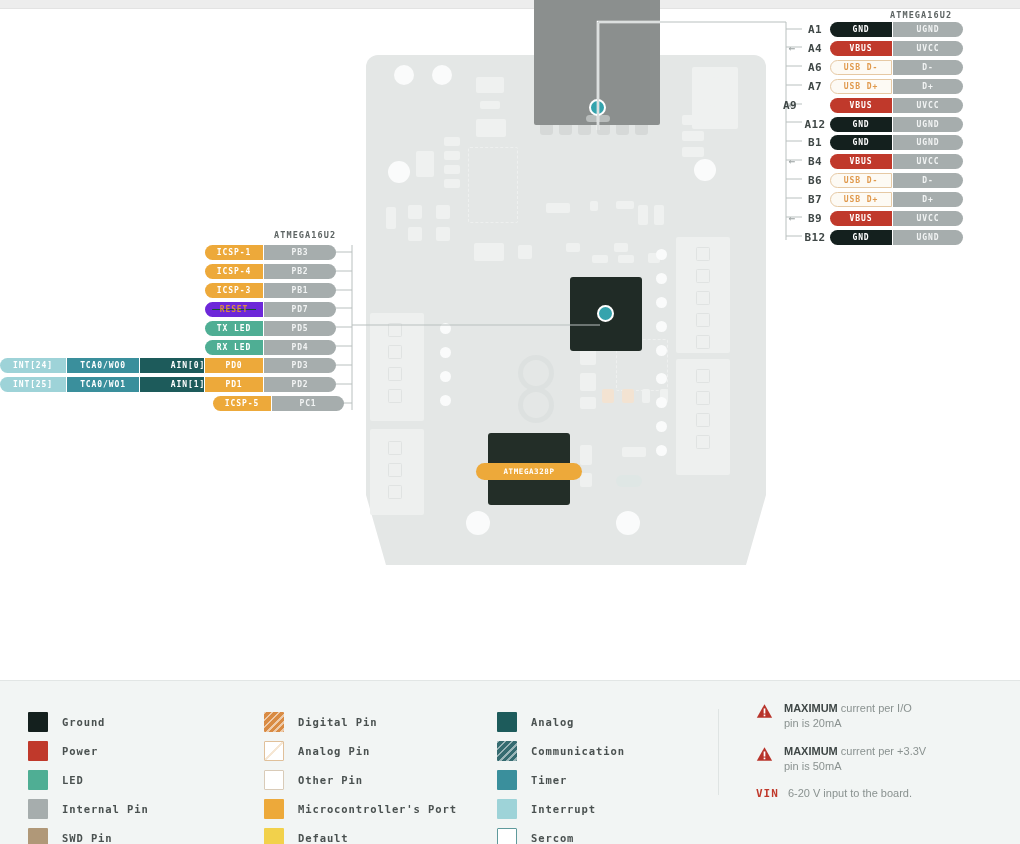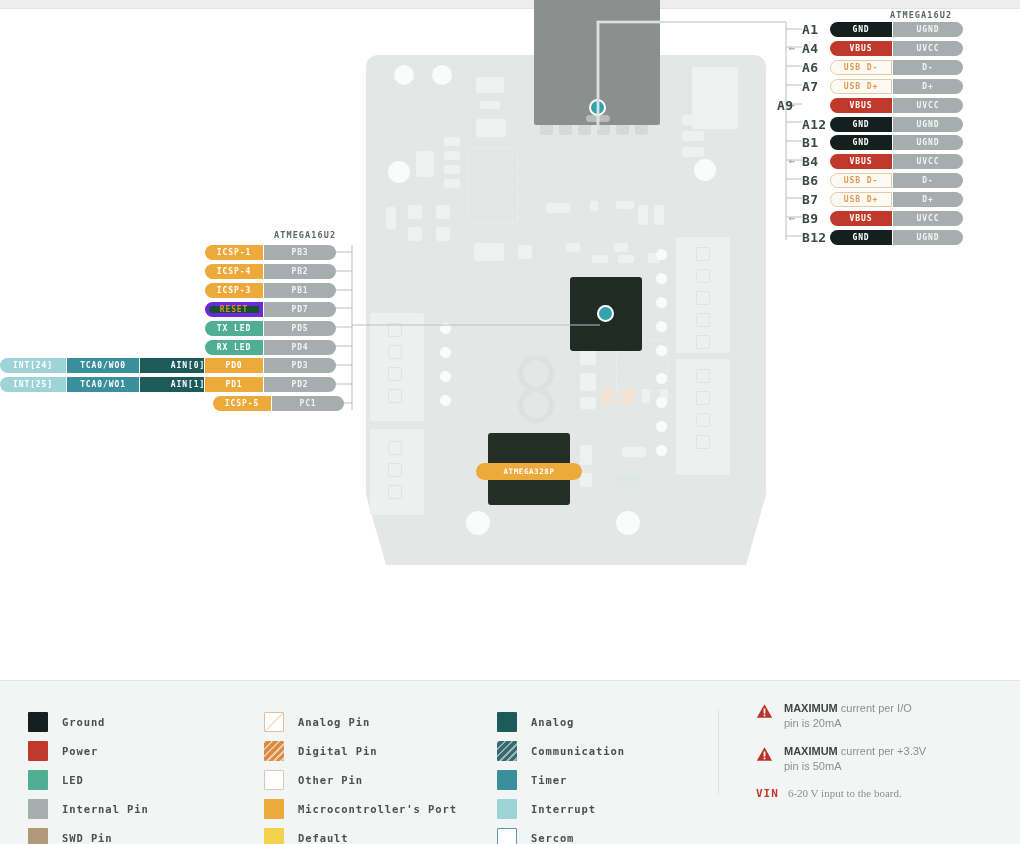--- a/index.html
+++ b/index.html
@@ -38,33 +38,33 @@
   
   .c-gnd      { background: #14201e; color: #ffffff; }
   .c-power    { background: #c0392b; color: #ffffff; }
   .c-led      { background: #4fae94; color: #ffffff; }
   .c-internal { background: #a6adad; color: #f2f4f4; }
   .c-port     { background: #eda93a; color: #ffffff; }
   .c-analog   { background: #1d5b5b; color: #ffffff; padding-left: 32px; }
   .c-timer    { background: #3a8f9c; color: #ffffff; }
   .c-interrupt{ background: #9ed3d8; color: #ffffff; }
   .c-analogpin{ background: #fdfaf4; color: #e09a4e; border: 1px solid #e6c9a4; }
-  .c-otherpin { background: #14532d; color: #d98b43; border: 4px solid #6d28d9; }
+  .c-otherpin { background: #14532d; color: #d98b43; border: 7px solid #6d28d9; }
 
   
   .mcu-caption {
     position: absolute; font-size: 8.5px; font-weight: 700;
     letter-spacing: 1.1px; color: #5d6463;
     font-family: "DejaVu Sans Mono", "Liberation Mono", monospace;
   }
 
   
   .idx {
-    position: absolute; width: 26px; text-align: left;
-    font-size: 13px; font-weight: 700; color: #3f4746; letter-spacing: .3px;
+    position: absolute; width: 26px; text-align: center;
+    font-size: 11px; font-weight: 700; color: #3f4746; letter-spacing: .3px;
     line-height: 15px; height: 15px;
     font-family: "DejaVu Sans Mono", "Liberation Mono", monospace;
   }
 
   
   svg.wires { position: absolute; left:0; top:0; width:1020px; height:680px; pointer-events:none; }
 
   
   .board-wrap { position: absolute; left: 366px; top: 55px; width: 400px; height: 510px; }
   .board-body {
@@ -143,21 +143,21 @@
   .note-text {
     font-size:11px; line-height:15px; color:#8a9290;
     font-family:"Liberation Sans", sans-serif;
   }
   .note-text b { color:#3f4746; font-weight:700; }
   .vin-row { display:flex; align-items:baseline; margin-top:5px; }
   .vin-tag {
     color:#c0392b; font-weight:700; font-size:11px; letter-spacing:1px; margin-right:9px;
     font-family:"DejaVu Sans Mono","Liberation Mono",monospace;
   }
-  .vin-text { font-size:11px; color:#8a9290; font-family:Liberation Serif, serif; }
+  .vin-text { font-size:11px; color:#8a9290; font-family:Liberation Sans, sans-serif; }
 </style>
 </head>
 <body>
 
 <div id="root">
 
   <div class="topbar"></div>
 
   <div class="board-wrap">
     <div class="board-body"></div>
@@ -440,26 +440,26 @@
           <div class="sw" style="background: rgb(166, 173, 173);"></div>
           <div class="legend-label">Internal Pin</div>
         </div>
         <div class="legend-item">
           <div class="sw" style="background: rgb(176, 152, 120);"></div>
           <div class="legend-label">SWD Pin</div>
         </div>
       </div>
     <div class="legend-col" id="legend-col-1" style="left:264px;">
         <div class="legend-item">
+          <div class="sw sw-hatch-orange"></div>
+          <div class="legend-label">Digital Pin</div>
+        </div>
+        <div class="legend-item">
           <div class="sw sw-analogpin"></div>
           <div class="legend-label">Analog Pin</div>
-        </div>
-        <div class="legend-item">
-          <div class="sw sw-hatch-orange"></div>
-          <div class="legend-label">Digital Pin</div>
         </div>
         <div class="legend-item">
           <div class="sw sw-otherpin"></div>
           <div class="legend-label">Other Pin</div>
         </div>
         <div class="legend-item">
           <div class="sw" style="background: rgb(237, 169, 58);"></div>
           <div class="legend-label">Microcontroller's Port</div>
         </div>
         <div class="legend-item">

